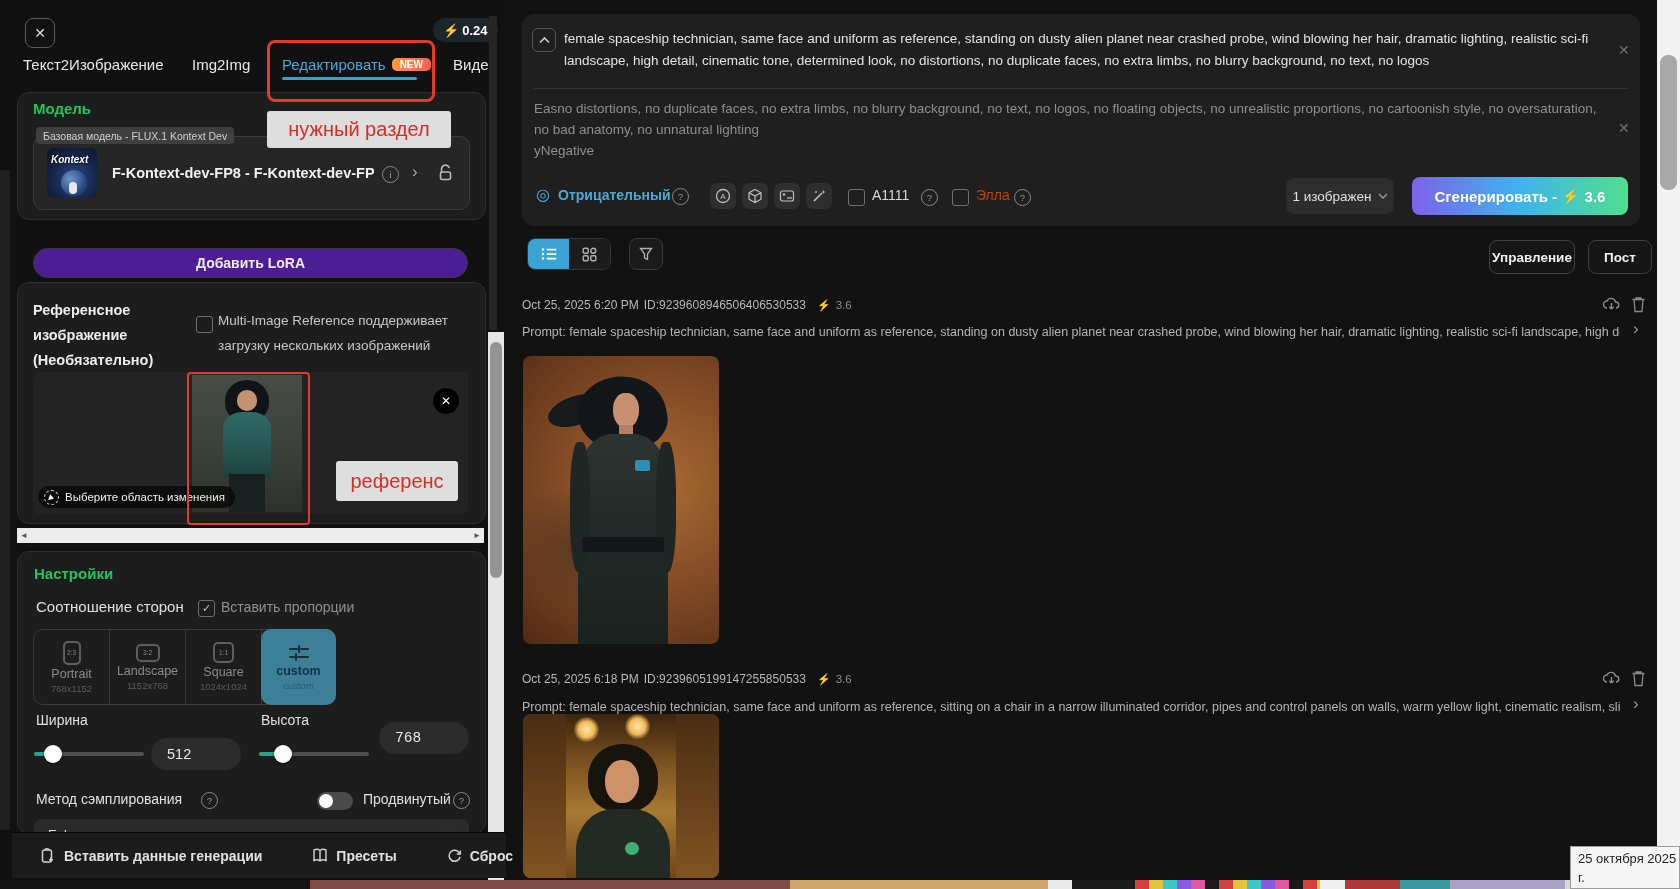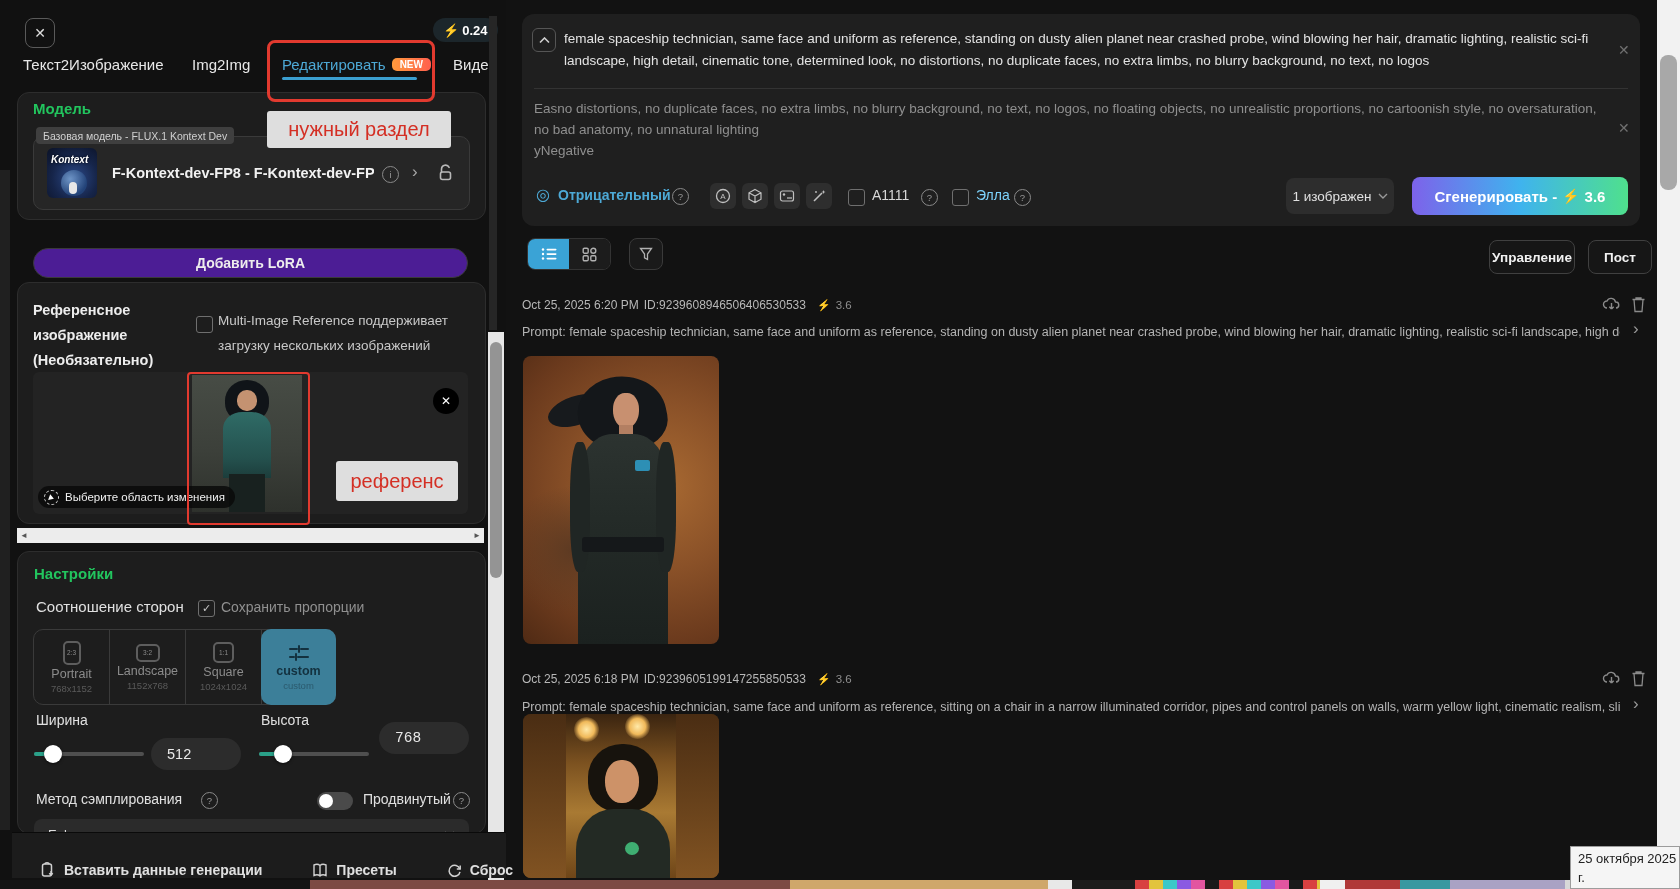--- a/index.html
+++ b/index.html
@@ -76,21 +76,21 @@
   .slider-fill{height:4px;background:#2aa189;border-radius:2px;}
   .slider-thumb{width:18px;height:18px;background:#fff;border-radius:50%;box-shadow:0 1px 3px rgba(0,0,0,.6);cursor:grab;}
   .val-box{width:90px;height:32px;background:#2c2c2c;border-radius:16px;display:flex;align-items:center;
            padding-left:16px;box-sizing:border-box;font-size:14.5px;color:#e8e8e8;cursor:text;}
   .toggle{width:36px;height:18px;border-radius:9px;background:#4a4a4a;position:relative;cursor:pointer;}
   .toggle .knob{position:absolute;left:2px;top:2px;width:14px;height:14px;border-radius:50%;background:#fff;}
   .ddown{left:33px;top:818px;width:435px;height:30px;background:#2b2b2b;border-radius:8px;font-size:13px;color:#ddd;
          display:flex;align-items:center;padding:0 14px;justify-content:space-between;box-sizing:border-box;cursor:pointer;}
 
   .lfooter{left:12px;top:832px;width:494px;height:46px;background:#1c1c1c;border-top:1px solid #0a0a0a;
-           display:flex;align-items:flex-end;padding-left:28px;gap:50px;box-sizing:border-box;z-index:10;}
+           display:flex;align-items:center;padding-left:28px;gap:50px;box-sizing:border-box;z-index:10;}
   .lf-item{display:flex;align-items:center;gap:8px;font-size:14px;font-weight:600;color:#e0e0e0;cursor:pointer;white-space:nowrap;}
   svg.ic{display:block;}
 
   
   .right-bg{left:506px;top:0;width:1151px;height:889px;background:#121212;}
   .prompt-card{left:522px;top:14px;width:1118px;height:212px;background:#1f1f1f;border-radius:12px;}
   .collapse-btn{left:532px;top:28px;width:22px;height:22px;border:1.5px solid #555;border-radius:6px;
                 display:flex;align-items:center;justify-content:center;cursor:pointer;}
   .prompt-text{left:564px;top:28px;width:1032px;font-size:13.5px;line-height:22px;color:#e3e3e3;cursor:text;}
   .xicon{color:#707070;font-size:14px;cursor:pointer;}
@@ -222,21 +222,21 @@
 
   <div class="abs hscroll">
     <span>◄</span>
     <span>►</span>
   </div>
 
   <div class="abs section" style="left:17px;top:551px;width:467px;height:281px;overflow:hidden;">
     <div class="abs sec-h" style="left:16px;top:13px;">Настройки</div>
     <div class="abs" style="left:18px;top:46px;font-size:15px;color:#e0e0e0;">Соотношение сторон</div>
     <div class="abs cb" style="left:180px;top:48px;">✓</div>
-    <div class="abs" style="left:203px;top:47px;font-size:14px;color:#909090;">Сохранить пропорции</div>
+    <div class="abs" style="left:203px;top:47px;font-size:14px;color:#909090;">Вставить пропорции</div>
 
     <div class="abs aspect-wrap" style="left:15px;top:77px;">
       <div class="aspect-cell">
         <span class="ar-box" style="width:14px;height:20px;">
             <i style="font-style:normal;">2:3</i>
           </span>
         <span class="name">Portrait</span>
         <span class="size">768x1152</span>
       </div>
       <div class="aspect-cell">
@@ -377,21 +377,21 @@
     <svg class="ic" width="16" height="16" viewBox="0 0 16 16">
         <line x1="3" y1="13" x2="11" y2="5" stroke="#c0c0c0" stroke-width="1.6"></line>
         <path d="M12.5 2 l.6 1.4 1.4.6 -1.4.6 -.6 1.4 -.6-1.4 -1.4-.6 1.4-.6 Z" fill="#c0c0c0"></path>
         <circle cx="5" cy="4" r=".9" fill="#c0c0c0"></circle>
       </svg>
   </div>
   <div class="abs cb" style="left:848px;top:189px;"></div>
   <div class="abs" style="left:872px;top:187px;font-size:14px;color:#d8d8d8;">A1111</div>
   <div class="abs circle-ic" style="left:921px;top:189px;">?</div>
   <div class="abs cb" style="left:952px;top:189px;"></div>
-  <div class="abs" style="left:976px;top:187px;font-size:14px;color:#7dd3fc;">Элла</div>
+  <div class="abs" style="left:976px;top:187px;font-size:14px;color:#c2410c;">Элла</div>
   <div class="abs circle-ic" style="left:1014px;top:189px;">?</div>
 
   <div class="abs count-dd">
     <span>1 изображен</span>
     <span>
         <svg class="ic" width="10" height="6" viewBox="0 0 10 6">
           <path d="M1 1 L5 5 L9 1" fill="none" stroke="#999" stroke-width="1.4"></path>
         </svg>
       </span>
   </div>

